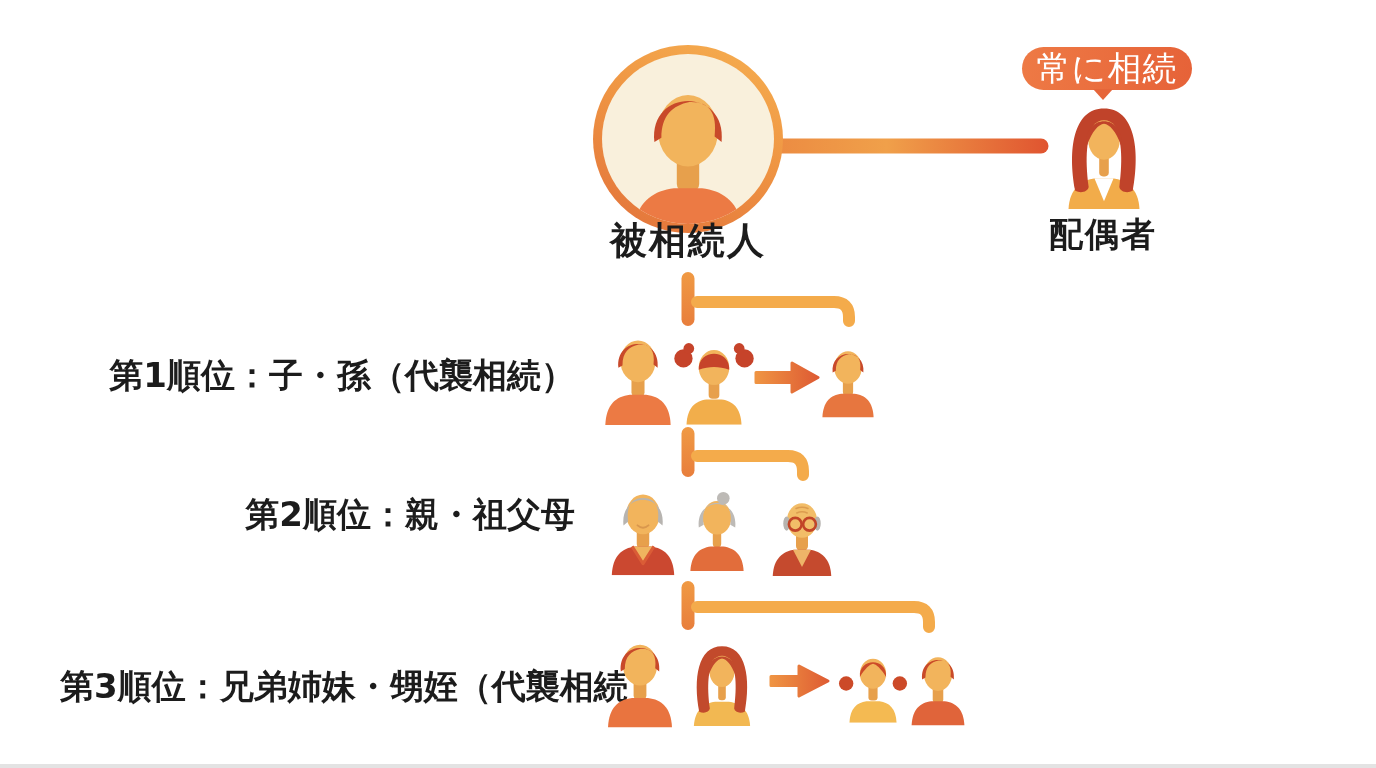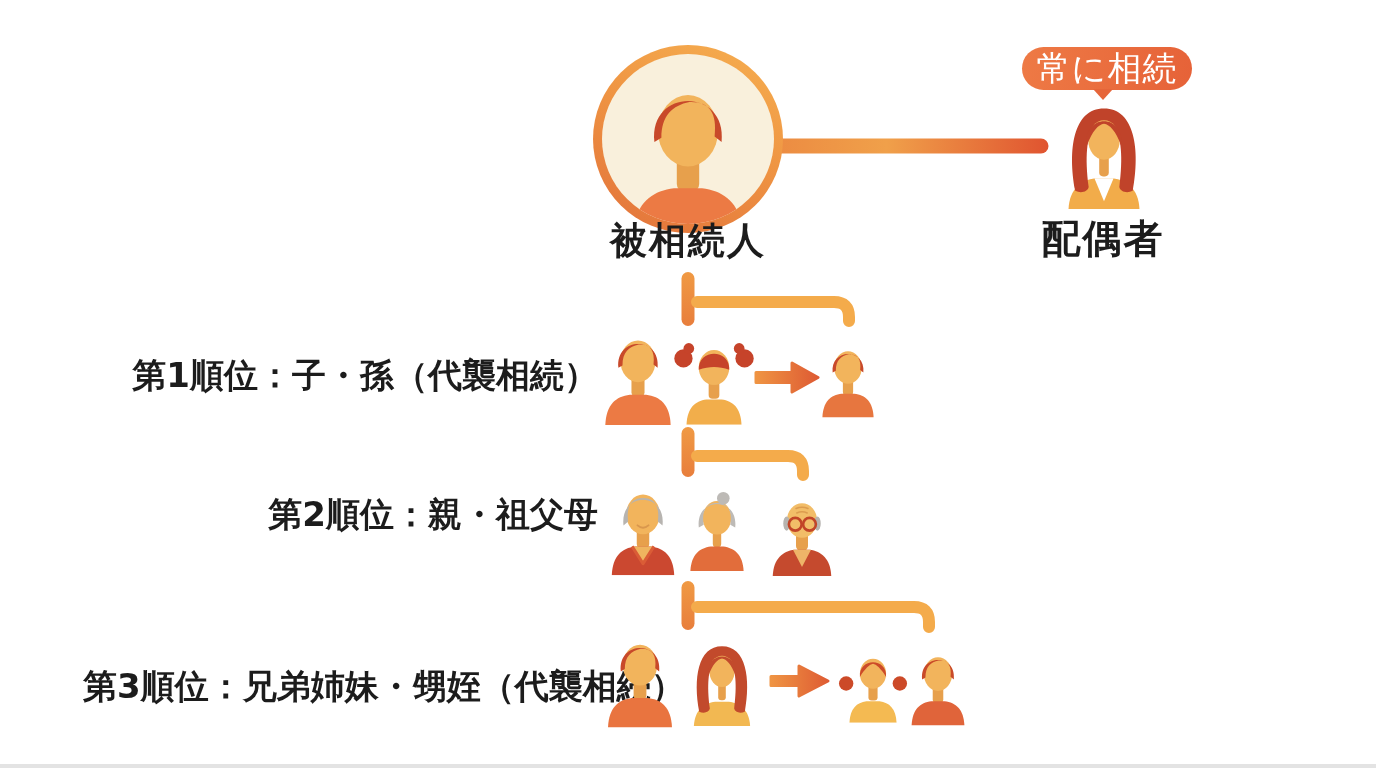--- a/index.html
+++ b/index.html
@@ -28,24 +28,24 @@
     left:1022px;top:47px;width:170px;height:43px;border-radius:22px;
     background:linear-gradient(100deg,#ee7a45 0%,#e66238 100%);
     color:#fff;font-weight:400;font-size:34px;line-height:43px;text-align:center;
     letter-spacing:1px;
   }
   .spouse-badge::after{
     content:"";position:absolute;left:71px;bottom:-10px;width:0;height:0;
     border-left:10px solid transparent;border-right:10px solid transparent;
     border-top:11px solid #e6663a;
   }
-  .spouse-label{left:1003px;top:212px;width:200px;font-size:39px;letter-spacing:2px;}
-
-  
-  .rank-label{width:515px;left:60px;font-size:34px;text-align:right;letter-spacing:0px;margin-left:23px;}
+  .spouse-label{left:1003px;top:212px;width:200px;font-size:34px;letter-spacing:2px;}
+
+  
+  .rank-label{width:515px;left:60px;font-size:34px;text-align:right;letter-spacing:0px;}
   .rank1-label{top:353px;}
   .rank2-label{top:492px;}
   .rank3-label{top:664px;}
 
   
   .wire-layer{left:0;top:0;width:1376px;height:768px;pointer-events:none;}
 
   
   .person{position:absolute;}
   .bottom-edge{left:0;right:0;bottom:0;height:4px;background:#d9d9d9;opacity:.75;}

